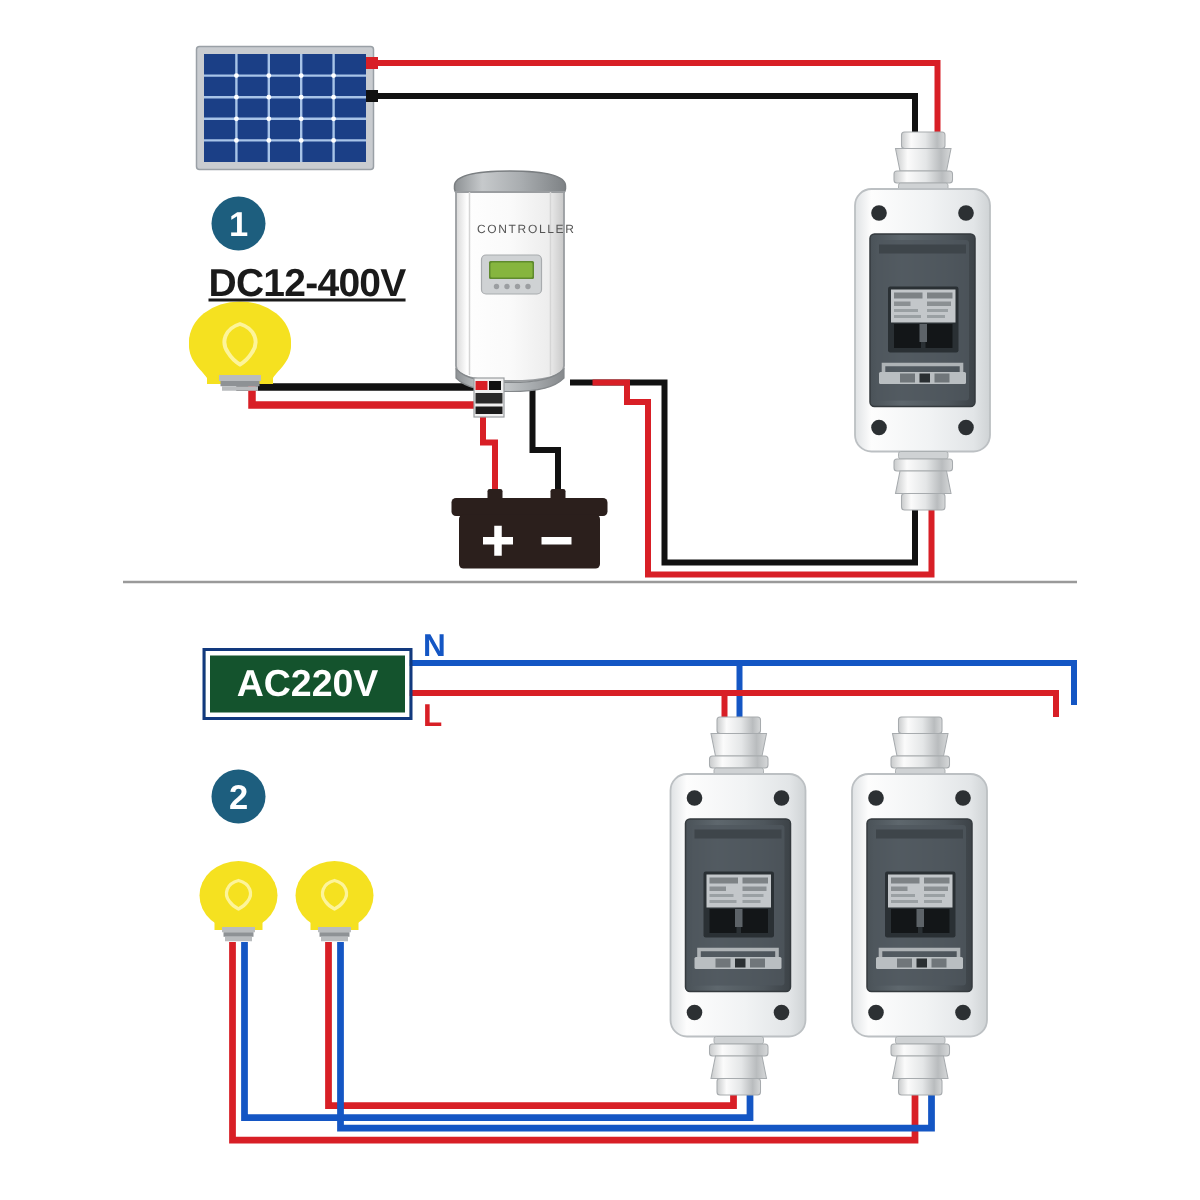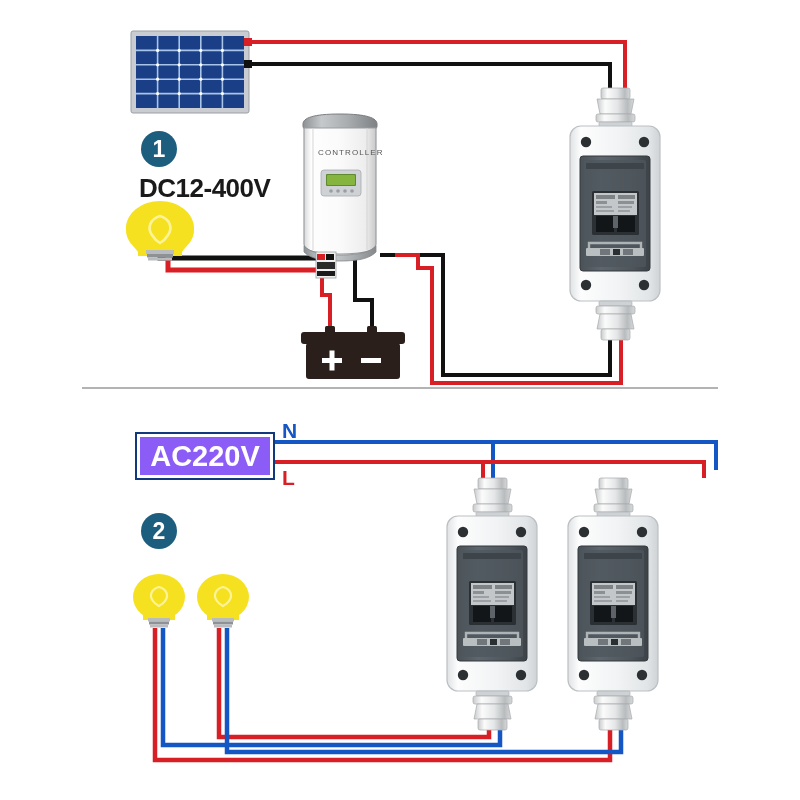--- a/index.html
+++ b/index.html
@@ -1,25 +1,25 @@
 <!DOCTYPE html>
 <html><head>
 <meta charset="utf-8">
 <style>
   html,body{margin:0;padding:0;background:#ffffff;}
   body{width:800px;height:800px;font-family:"Liberation Sans",sans-serif;}
   #stage{position:relative;width:800px;height:800px;overflow:hidden;background:#fff;}
   #stage svg{position:absolute;left:0;top:0;}
-  .lbl{position:absolute;font-weight:bold;color:#1a1a1a;letter-spacing:-0.5px;white-space:nowrap;}
+  .lbl{position:absolute;font-weight:bold;color:#1a1a1a;letter-spacing:-0.5px;white-space:nowrap;text-decoration:underline;}
   .volt{font-size:26px;}
   .badge{position:absolute;width:36px;height:36px;border-radius:50%;background:#1d5e7e;
          color:#fff;font-size:23px;font-weight:bold;display:flex;align-items:center;
          justify-content:center;line-height:1;}
-  .acbox{position:absolute;background:#8b5cf6;border:3px solid #ffffff;outline:2px solid #12397e;
-         color:#ffffff;font-size:29px;font-weight:bold;display:flex;align-items:center;
+  .acbox{position:absolute;background:#14532d;border:3px solid #ffffff;outline:2px solid #12397e;
+         color:#ffffff;font-size:25px;font-weight:bold;display:flex;align-items:center;
          justify-content:center;letter-spacing:0px;}
   .term{position:absolute;font-size:21px;font-weight:bold;}
   .term.n{color:#1456c4;}
   .term.l{color:#d81f26;}
   .ctrl-text{position:absolute;font-size:8px;font-weight:normal;color:#555;letter-spacing:1.1px;}
 </style>
 </head>
 <body>
 
 <div id="stage">

